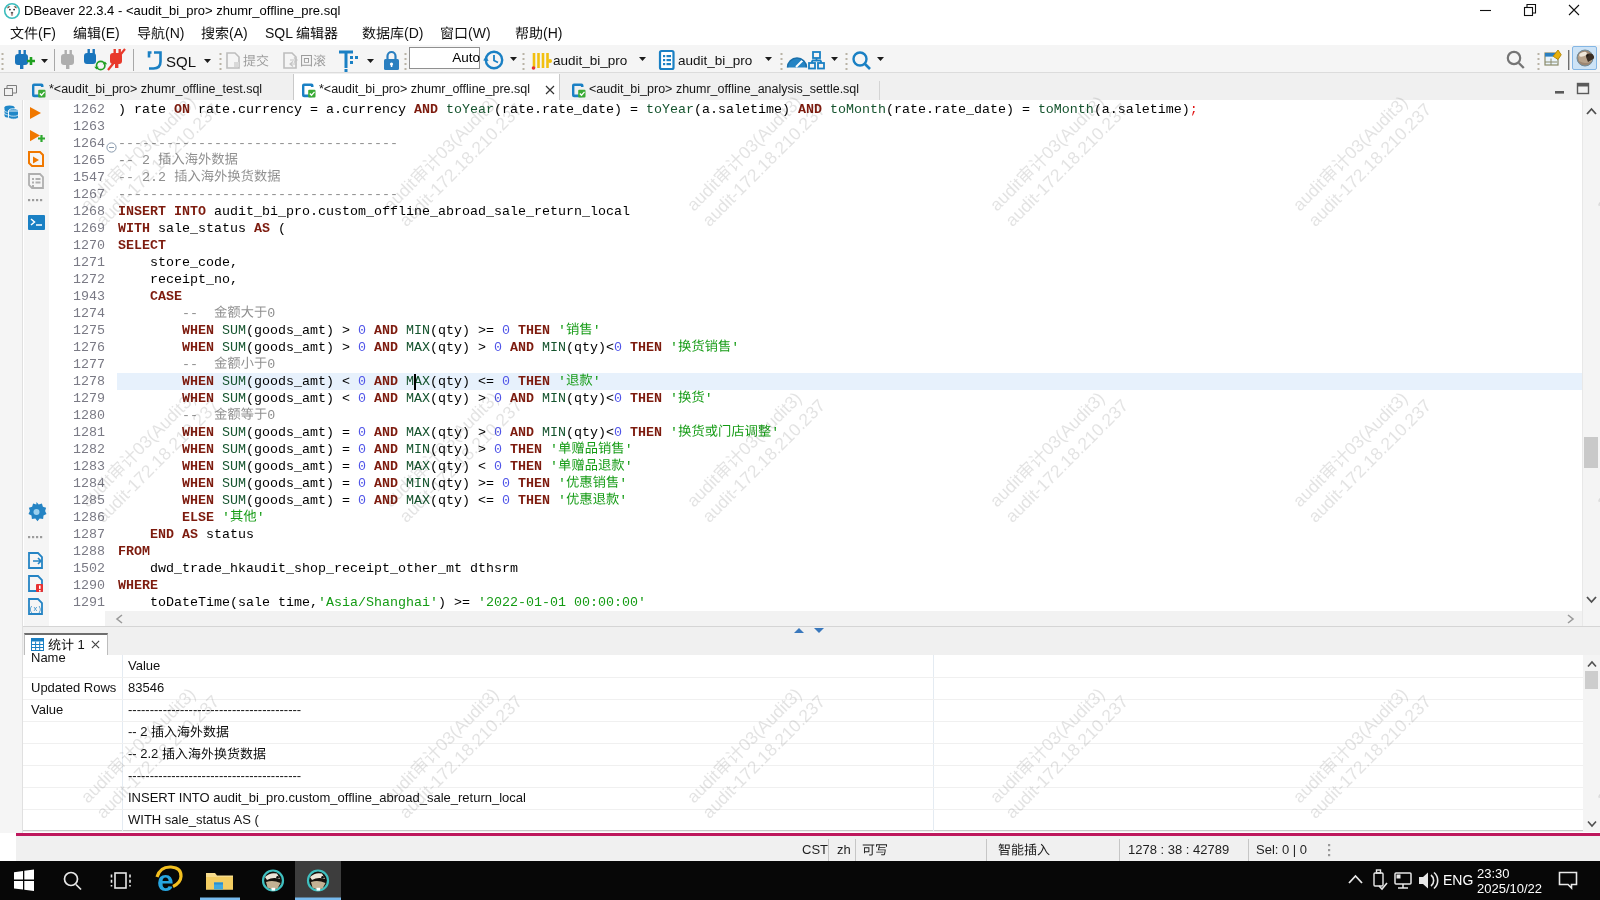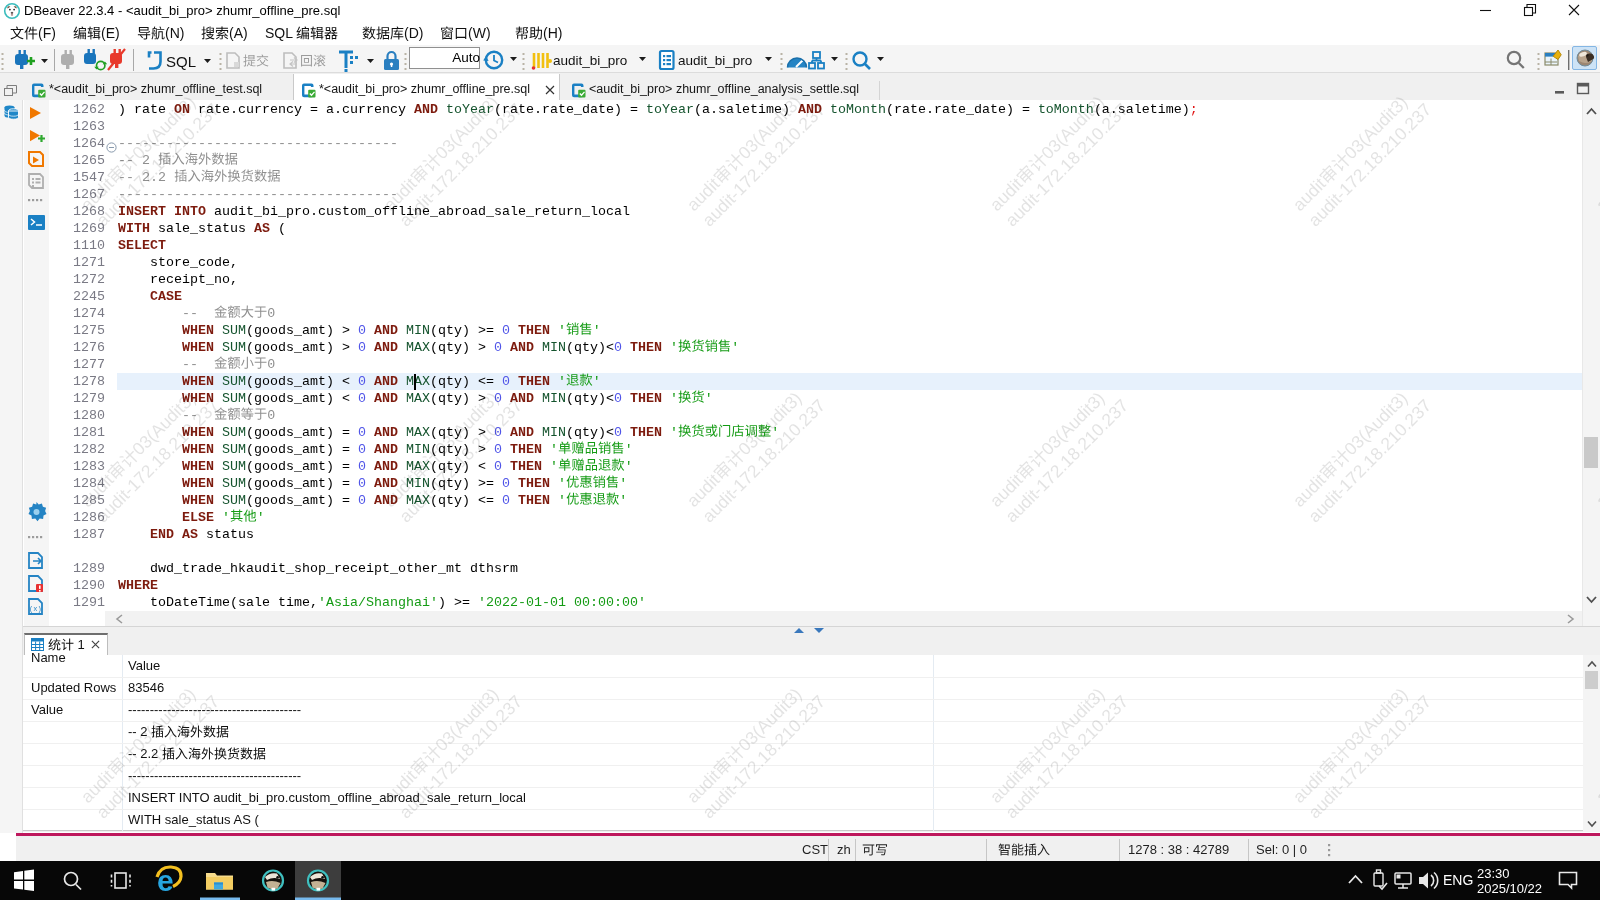--- a/index.html
+++ b/index.html
@@ -542,24 +542,24 @@
             <use href="#g6d77" x="2000"></use>
             <use href="#g5916" x="3000"></use>
             <use href="#g6362" x="4000"></use>
             <use href="#g8d27" x="5000"></use>
             <use href="#g6570" x="6000"></use>
             <use href="#g636e" x="7000"></use>
           </svg></span></span></div>
     <div class="cl" style="top:86px"><span class="ln">1267</span><span class="ct"><span class="c">-----------------------------------</span></span></div>
     <div class="cl" style="top:103px"><span class="ln">1268</span><span class="ct"><span class="k">INSERT</span> <span class="k">INTO</span> audit_bi_pro.custom_offline_abroad_sale_return_local</span></div>
     <div class="cl" style="top:120px"><span class="ln">1269</span><span class="ct"><span class="k">WITH</span> sale_status <span class="k">AS</span> (</span></div>
-    <div class="cl" style="top:137px"><span class="ln">1110</span><span class="ct"><span class="k">SELECT</span></span></div>
+    <div class="cl" style="top:137px"><span class="ln">1270</span><span class="ct"><span class="k">SELECT</span></span></div>
     <div class="cl" style="top:154px"><span class="ln">1271</span><span class="ct">    store_code,</span></div>
     <div class="cl" style="top:171px"><span class="ln">1272</span><span class="ct">    receipt_no,</span></div>
-    <div class="cl" style="top:188px"><span class="ln">2245</span><span class="ct">    <span class="k">CASE</span></span></div>
+    <div class="cl" style="top:188px"><span class="ln">1943</span><span class="ct">    <span class="k">CASE</span></span></div>
     <div class="cl" style="top:205px"><span class="ln">1274</span><span class="ct"><span class="c">        --  <svg class="cj" style="width:53.3px;height:13.3px;vertical-align:-1.60px" viewBox="0 0 4000 1000">
             <use href="#g91d1" x="0"></use>
             <use href="#g989d" x="1000"></use>
             <use href="#g5927" x="2000"></use>
             <use href="#g4e8e" x="3000"></use>
           </svg>0</span></span></div>
     <div class="cl" style="top:222px"><span class="ln">1275</span><span class="ct">        <span class="k">WHEN</span> <span class="f">SUM</span>(goods_amt) &gt; <span class="n">0</span> <span class="k">AND</span> <span class="f">MIN</span>(qty) &gt;= <span class="n">0</span> <span class="k">THEN</span> <span class="s">'<svg class="cj" style="width:26.7px;height:13.3px;vertical-align:-1.60px" viewBox="0 0 2000 1000">
             <use href="#g9500" x="0"></use>
             <use href="#g552e" x="1000"></use>
           </svg>'</span></span></div>
@@ -622,21 +622,22 @@
             <use href="#g4f18" x="0"></use>
             <use href="#g60e0" x="1000"></use>
             <use href="#g9000" x="2000"></use>
             <use href="#g6b3e" x="3000"></use>
           </svg>'</span></span></div>
     <div class="cl" style="top:409px"><span class="ln">1286</span><span class="ct">        <span class="k">ELSE</span> <span class="s">'<svg class="cj" style="width:26.7px;height:13.3px;vertical-align:-1.60px" viewBox="0 0 2000 1000">
             <use href="#g5176" x="0"></use>
             <use href="#g4ed6" x="1000"></use>
           </svg>'</span></span></div>
     <div class="cl" style="top:426px"><span class="ln">1287</span><span class="ct">    <span class="k">END</span> <span class="k">AS</span> status</span></div>
-    <div class="cl" style="top:460px"><span class="ln">1289</span><span class="ct">    dwd_trade_hkaudit_shop_receipt_other_mt dthsrm</span></div>
+    <div class="cl" style="top:443px"><span class="ln">1288</span><span class="ct"><span class="k">FROM</span></span></div>
+    <div class="cl" style="top:460px"><span class="ln">1502</span><span class="ct">    dwd_trade_hkaudit_shop_receipt_other_mt dthsrm</span></div>
     <div class="cl" style="top:477px"><span class="ln">1290</span><span class="ct"><span class="k">WHERE</span></span></div>
     <div class="cl" style="top:494px"><span class="ln">1291</span><span class="ct">    toDateTime(sale time,<span class="s">'Asia/Shanghai'</span>) &gt;= <span class="s">'2022-01-01 00:00:00'</span></span></div>
     <svg class="a" style="left:106px;top:42px" width="11" height="11" viewBox="0 0 11 11">
       <circle cx="5.5" cy="5.5" r="4.6" fill="#fff" stroke="#8899ac" stroke-width="1"></circle>
       <path d="M3 5.5 h5" stroke="#8899ac" stroke-width="1"></path>
     </svg>
     <div class="a" style="left:414px;top:274px;width:2px;height:16px;background:#000"></div>
     <div class="a" style="left:1582px;top:0;width:18px;height:526px;background:#f4f4f4;border-left:1px solid #e8e8e8"></div>
     <svg class="a" style="left:1586px;top:8px" width="11" height="7" viewBox="0 0 11 7">
       <path d="M1 6 l4.5 -5 l4.5 5" stroke="#505050" stroke-width="1.8" fill="none"></path>

